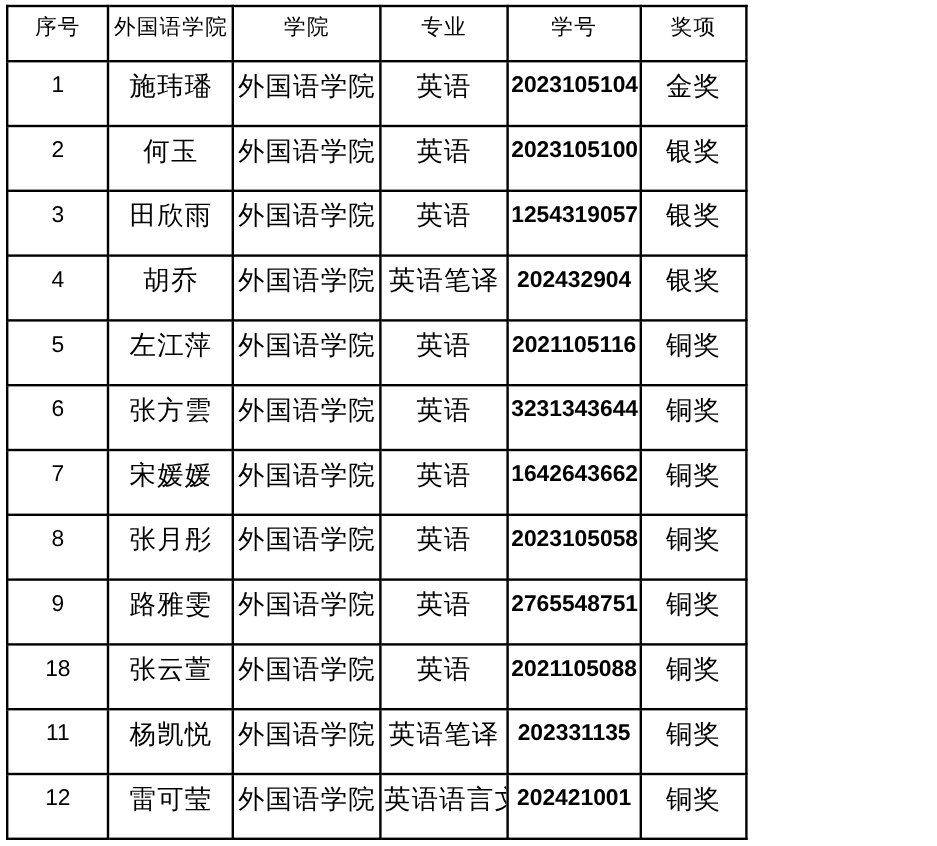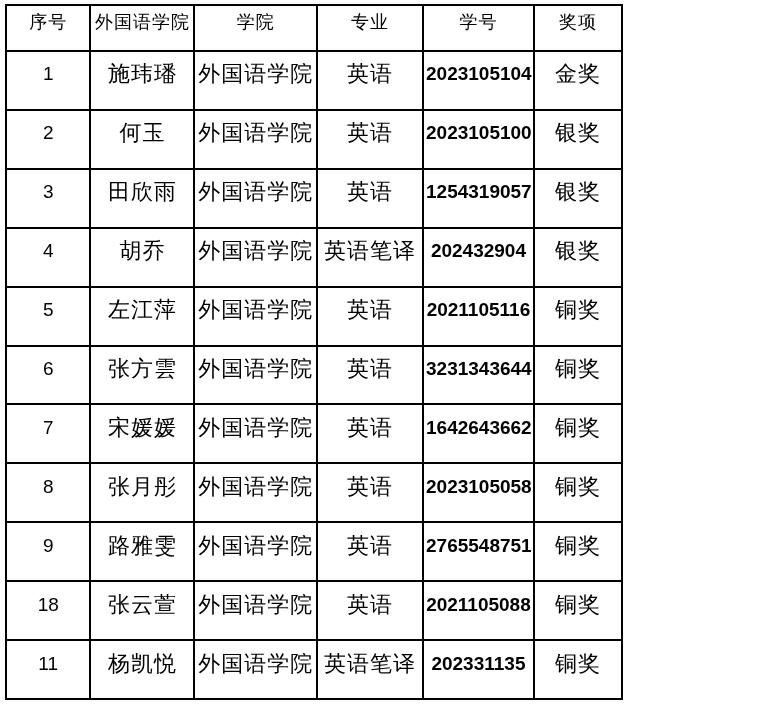--- a/index.html
+++ b/index.html
@@ -161,15 +161,23 @@
           <td class="cell-cn">铜奖</td>
         </tr>
         <tr class="data-row">
           <td class="cell-seq">11</td>
           <td class="cell-cn">杨凯悦</td>
           <td class="cell-cn">外国语学院</td>
           <td class="cell-cn">英语笔译</td>
           <td class="cell-id">202331135</td>
           <td class="cell-cn">铜奖</td>
         </tr>
+        <tr class="data-row">
+          <td class="cell-seq">12</td>
+          <td class="cell-cn">雷可莹</td>
+          <td class="cell-cn">外国语学院</td>
+          <td class="cell-cn">英语语言文学</td>
+          <td class="cell-id">202421001</td>
+          <td class="cell-cn">铜奖</td>
+        </tr>
       </tbody>
   </table>
 </div>
 
 </body></html>

